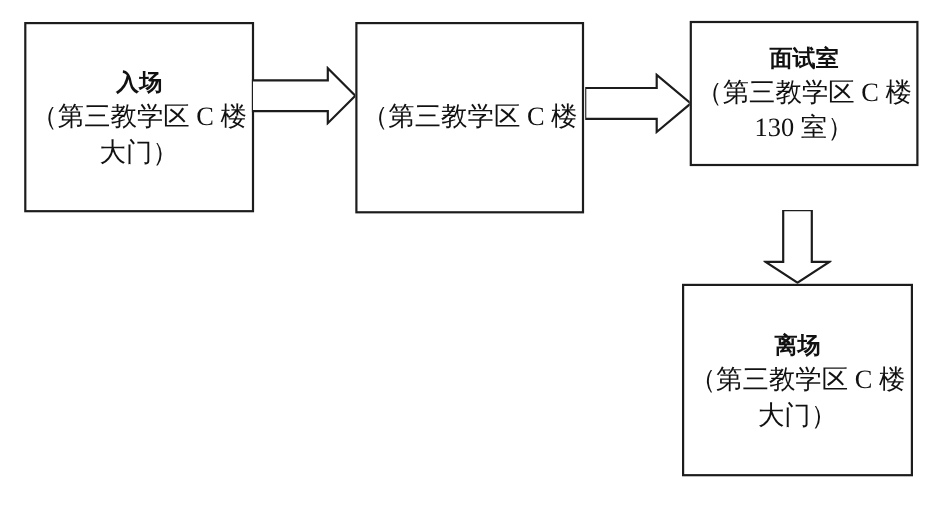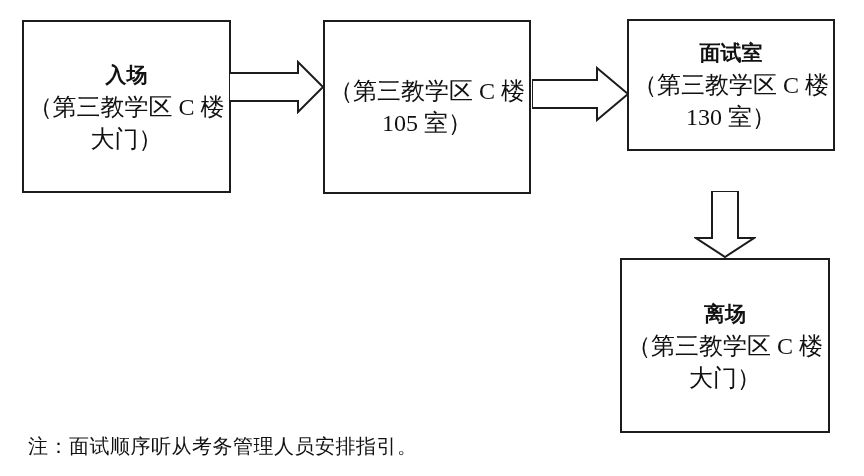--- a/index.html
+++ b/index.html
@@ -75,21 +75,20 @@
     <div class="node-line">（第三教学区 C 楼</div>
     <div class="node-line">大门）</div>
   </div>
 
   <svg class="arrow arrow-1" viewBox="0 0 96 54" aria-hidden="true">
     <polygon points="0,13 69,13 69,2 94,27 69,52 69,41 0,41"></polygon>
   </svg>
 
   <div class="node node-waiting">
     <div class="node-line">（第三教学区 C 楼</div>
-    <div class="node-line">105 室）</div>
   </div>
 
   <svg class="arrow arrow-2" viewBox="0 0 98 56" aria-hidden="true">
     <polygon points="0,14 65,14 65,2 96,28 65,54 65,42 0,42"></polygon>
   </svg>
 
   <div class="node node-interview">
     <div class="node-title">面试室</div>
     <div class="node-line">（第三教学区 C 楼</div>
     <div class="node-line">130 室）</div>
@@ -98,15 +97,14 @@
   <svg class="arrow arrow-3" viewBox="0 0 62 68" aria-hidden="true">
     <polygon points="18,0 18,47 2,47 31,66 60,47 44,47 44,0"></polygon>
   </svg>
 
   <div class="node node-exit">
     <div class="node-title">离场</div>
     <div class="node-line">（第三教学区 C 楼</div>
     <div class="node-line">大门）</div>
   </div>
 
-  <div class="note">注：面试顺序听从考务管理人员安排指引。</div>
 
 </div>
 
 </body></html>

